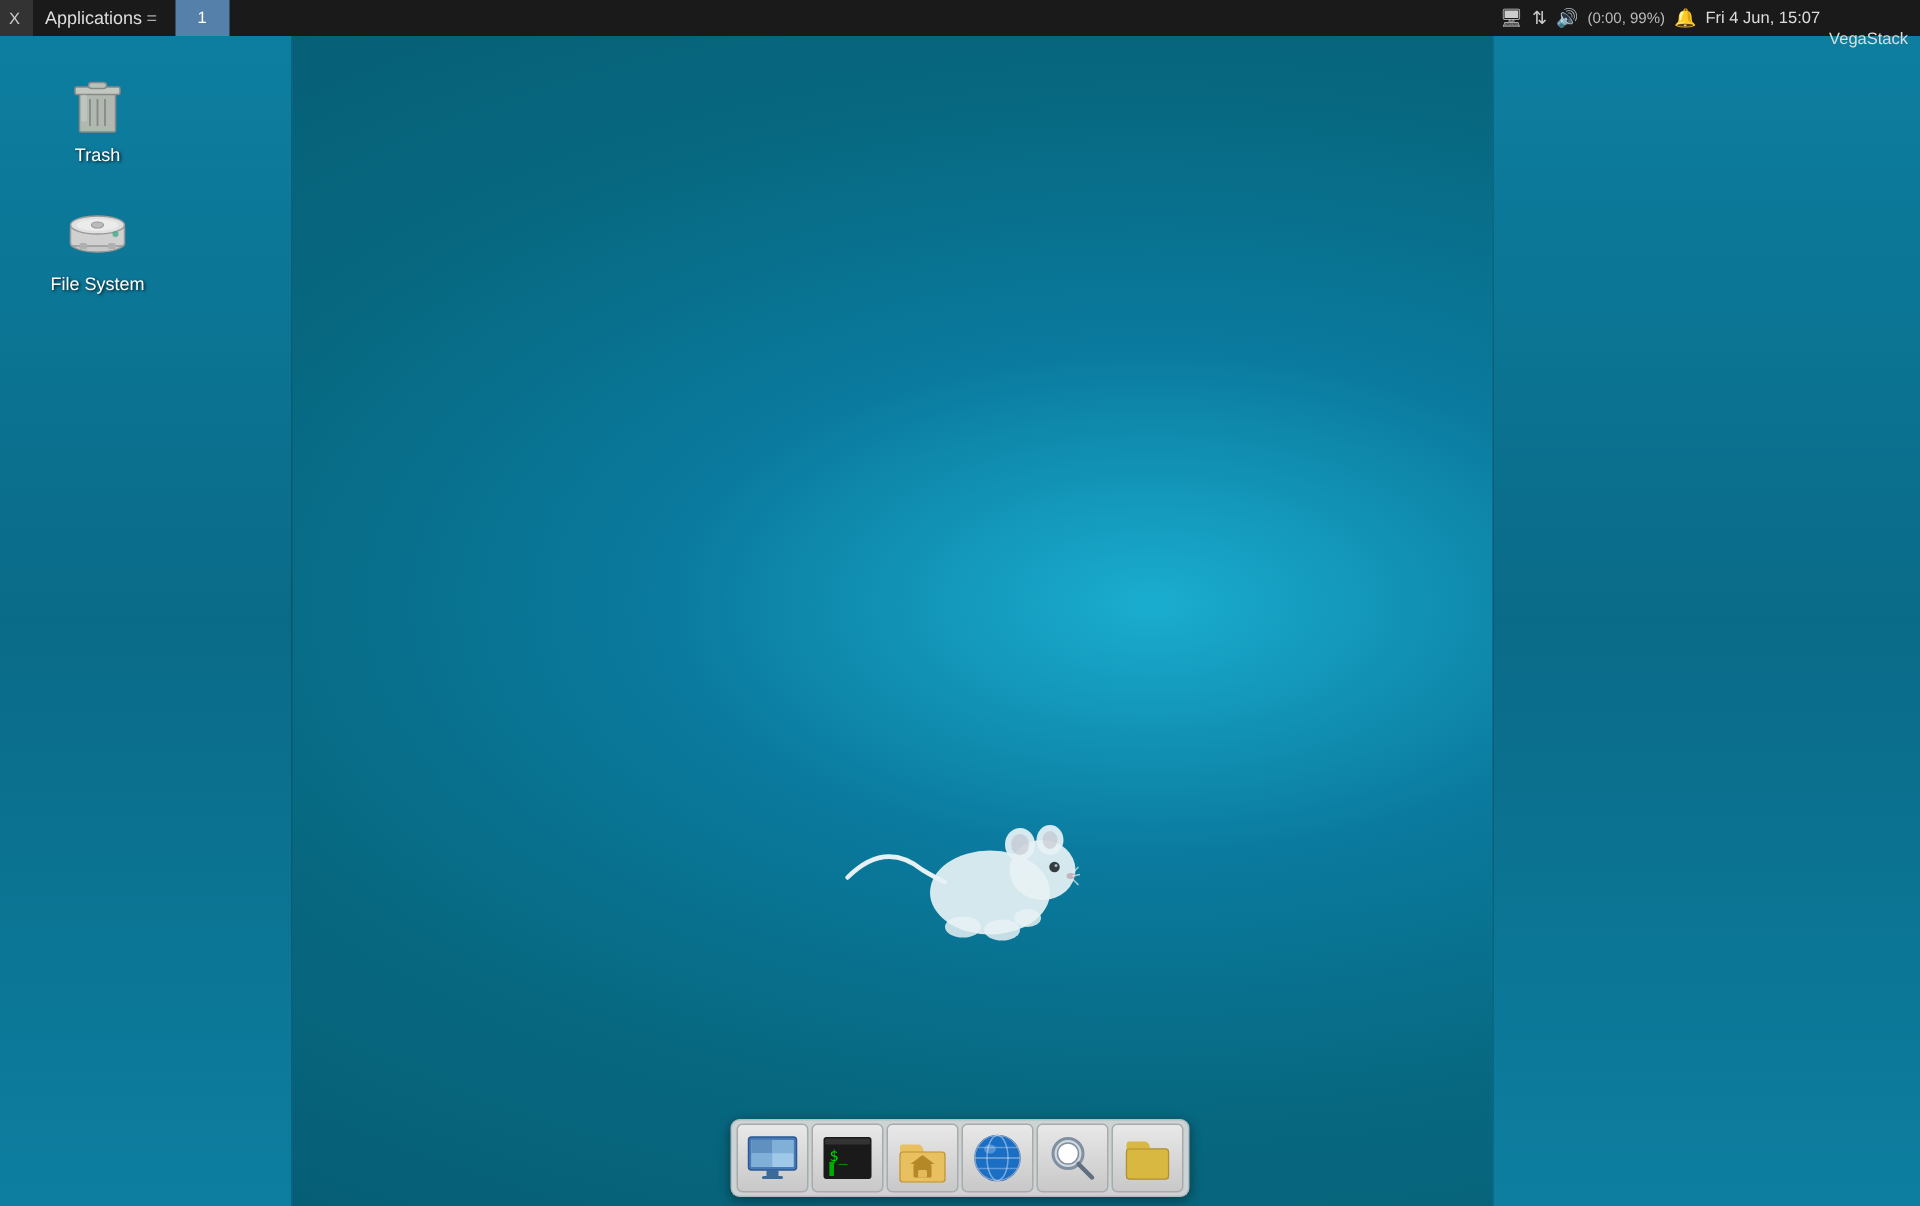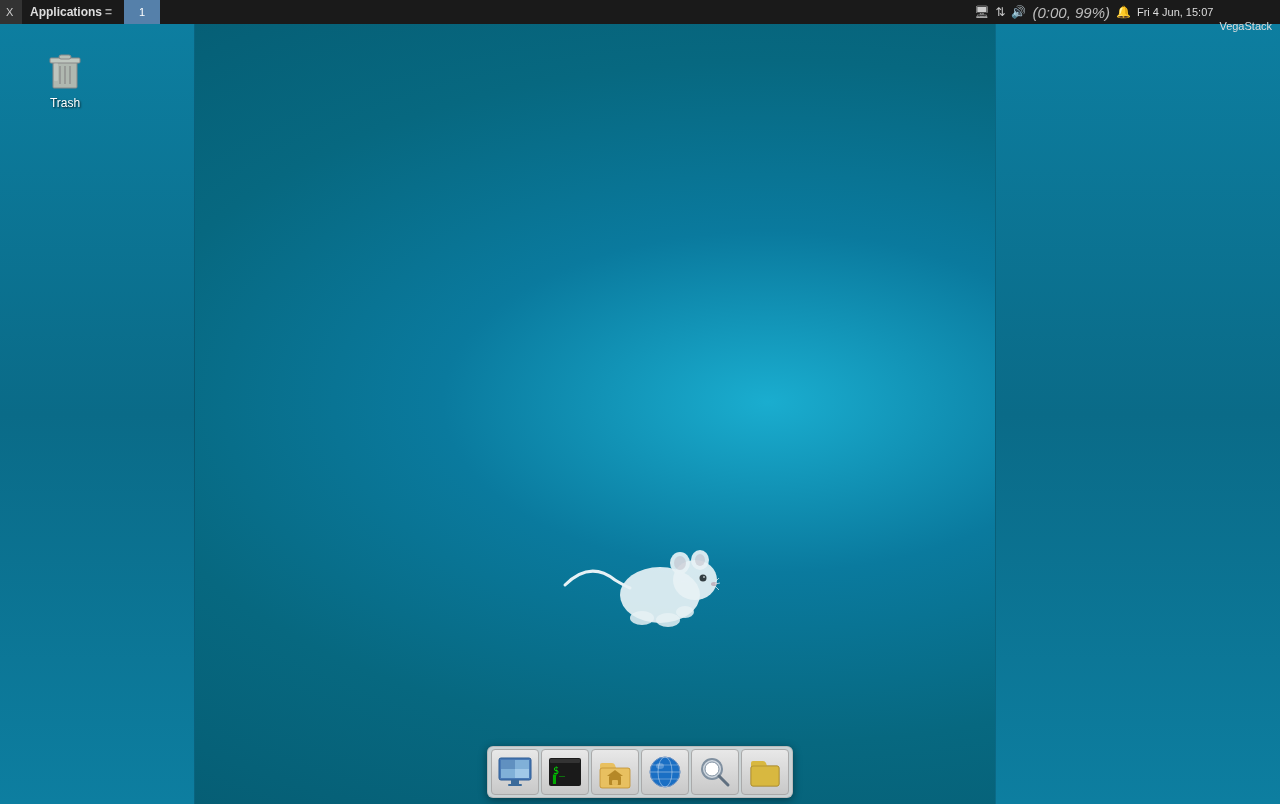--- a/index.html
+++ b/index.html
@@ -75,21 +75,20 @@
     }
 
     .topbar-applications {
       padding: 0 8px;
       height: 24px;
       display: flex;
       align-items: center;
       color: #ddd;
       font-size: 12px;
       cursor: pointer;
-      font-weight: bold;
     }
 
     .topbar-workspace {
       width: 36px;
       height: 24px;
       background: #5580aa;
       display: flex;
       align-items: center;
       justify-content: center;
       color: #fff;
@@ -230,21 +229,21 @@
       <span style="margin-left:3px; color:#aaa;">=</span>
     </div>
     <div class="topbar-workspace">
       <span>1</span>
     </div>
   </div>
   <div class="topbar-right">
     <span style="font-size:12px;">🖥</span>
     <span style="font-size:12px;">⇅</span>
     <span style="font-size:12px;">🔊</span>
-    <span style="font-size:15px; color:#bbb;font-style:italic;">(0:00, 99%)</span>
+    <span style="font-size:10px; color:#bbb;">(0:00, 99%)</span>
     <span style="font-size:12px;">🔔</span>
     <span style="font-size:11px; color:#ddd;">Fri  4 Jun, 15:07</span>
     <span style="font-size:11px; color:#ddd;margin-top:28px;">VegaStack</span>
   </div>
 </div>
 
 <div class="desktop-icons">
 
   <div class="desktop-icon">
     <div class="icon-img">
@@ -259,20 +258,40 @@
         <line x1="17" y1="20" x2="17" y2="38" stroke="#888" stroke-width="1.2"></line>
         <line x1="22" y1="20" x2="22" y2="38" stroke="#888" stroke-width="1.2"></line>
         <line x1="27" y1="20" x2="27" y2="38" stroke="#888" stroke-width="1.2"></line>
 
         <rect x="11" y="17" width="4" height="18" rx="1" fill="rgba(255,255,255,0.18)"></rect>
       </svg>
     </div>
     <span class="icon-label">Trash</span>
   </div>
 
+  <div class="desktop-icon">
+    <div class="icon-img">
+      <svg class="fs-icon-svg" viewBox="0 0 44 44" fill="none" xmlns="http://www.w3.org/2000/svg">
+
+        <ellipse cx="22" cy="30" rx="18" ry="6" fill="#c8c8c8" stroke="#999" stroke-width="1"></ellipse>
+        <rect x="4" y="18" width="36" height="14" rx="2" fill="#d0d0d0" stroke="#999" stroke-width="1"></rect>
+        <ellipse cx="22" cy="18" rx="18" ry="6" fill="#e0e0e0" stroke="#999" stroke-width="1"></ellipse>
+
+        <ellipse cx="22" cy="18" rx="14" ry="4" fill="rgba(255,255,255,0.35)"></ellipse>
+
+        <ellipse cx="22" cy="18" rx="4" ry="2" fill="#bbb" stroke="#999" stroke-width="0.8"></ellipse>
+
+        <circle cx="34" cy="24" r="2" fill="#4a8" opacity="0.8"></circle>
+
+        <rect x="10" y="30" width="5" height="4" rx="1" fill="#b0b0b0"></rect>
+        <rect x="29" y="30" width="5" height="4" rx="1" fill="#b0b0b0"></rect>
+      </svg>
+    </div>
+    <span class="icon-label">File System</span>
+  </div>
 
 
 
 </div>
 
 <div class="mouse-mascot">
   <svg viewBox="0 0 160 100" fill="none" xmlns="http://www.w3.org/2000/svg">
 
     <path d="M5 55 Q30 30 55 50 Q65 56 70 58" stroke="white" stroke-width="3" fill="none" stroke-linecap="round"></path>
 

